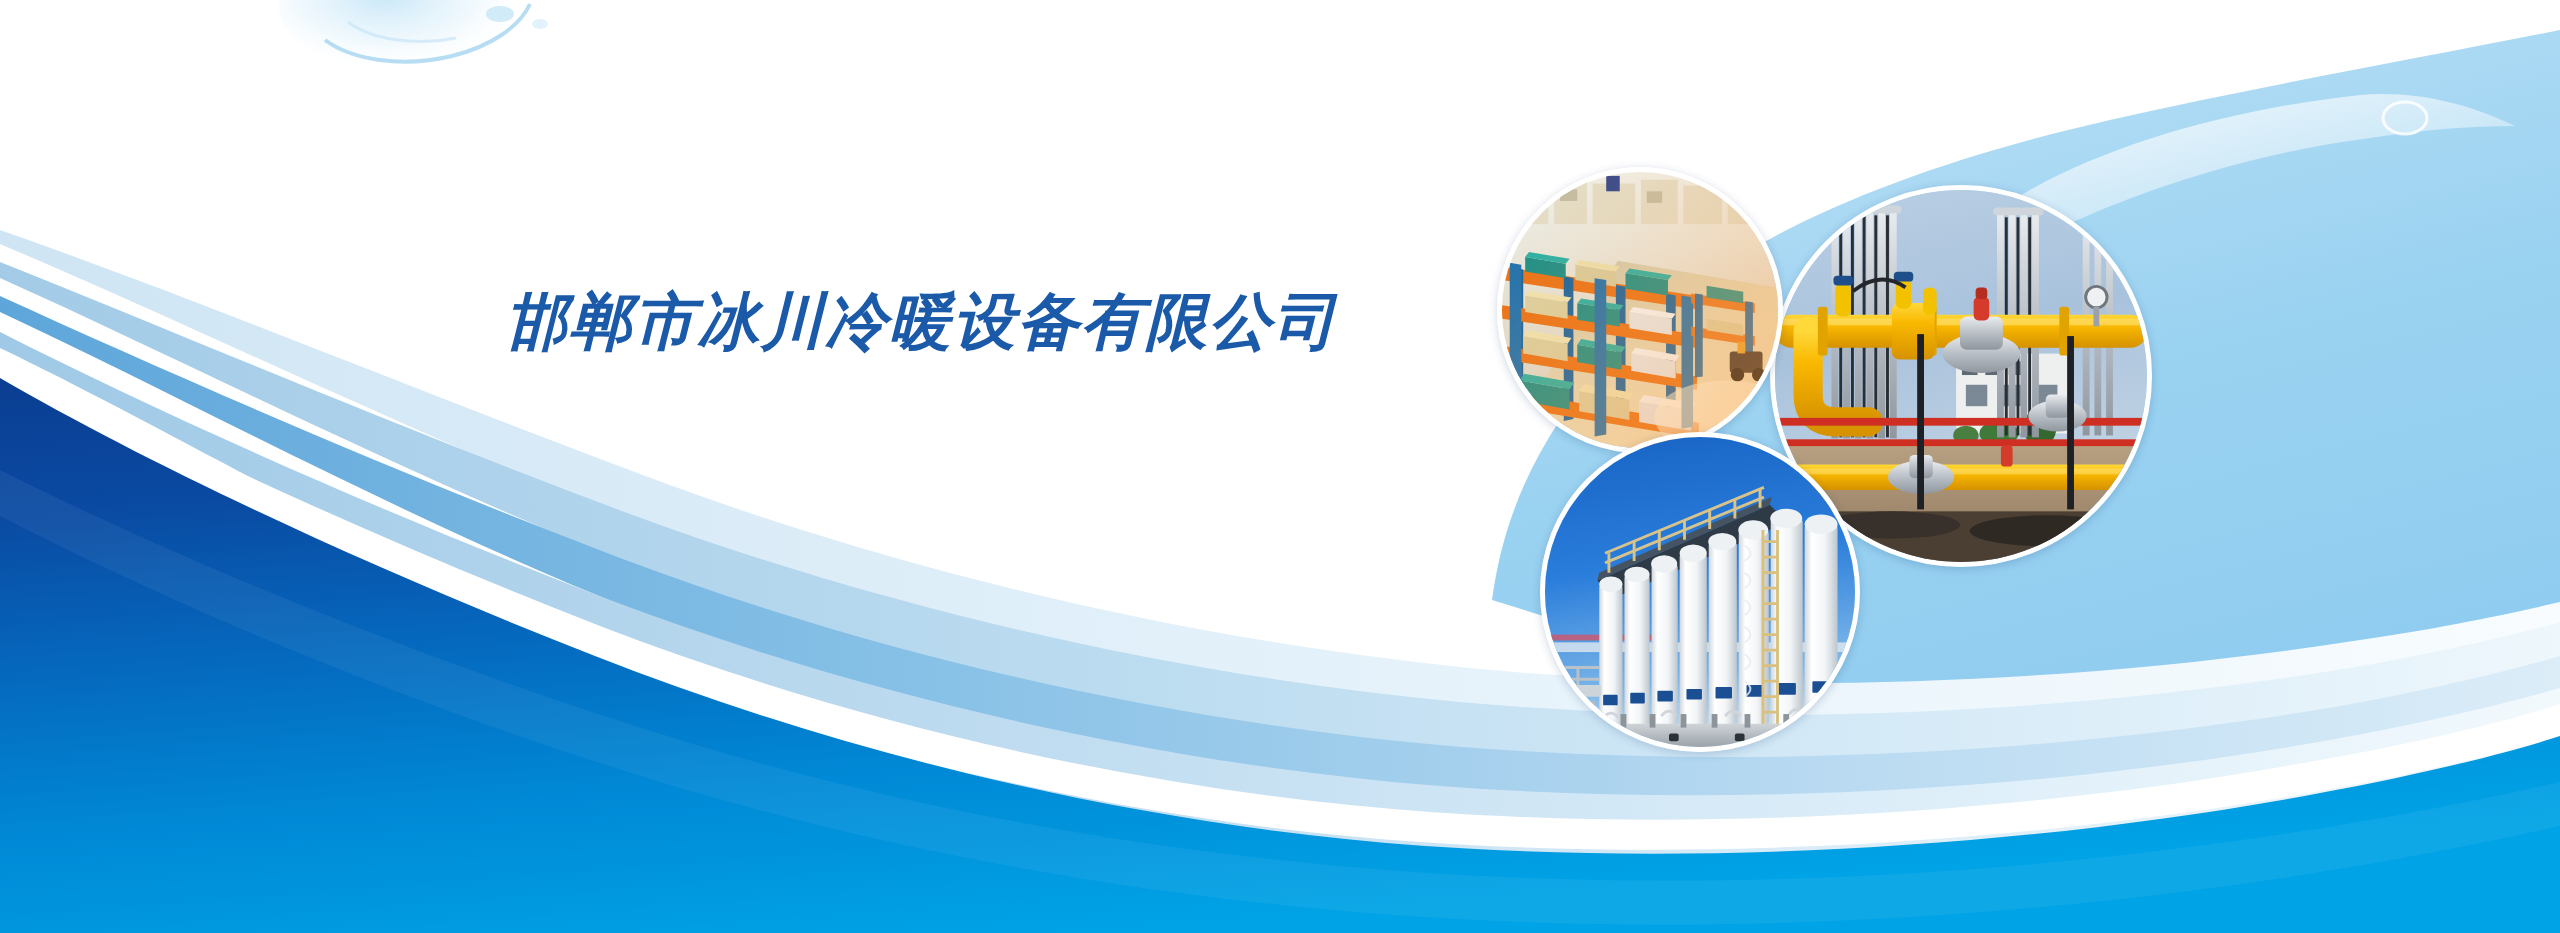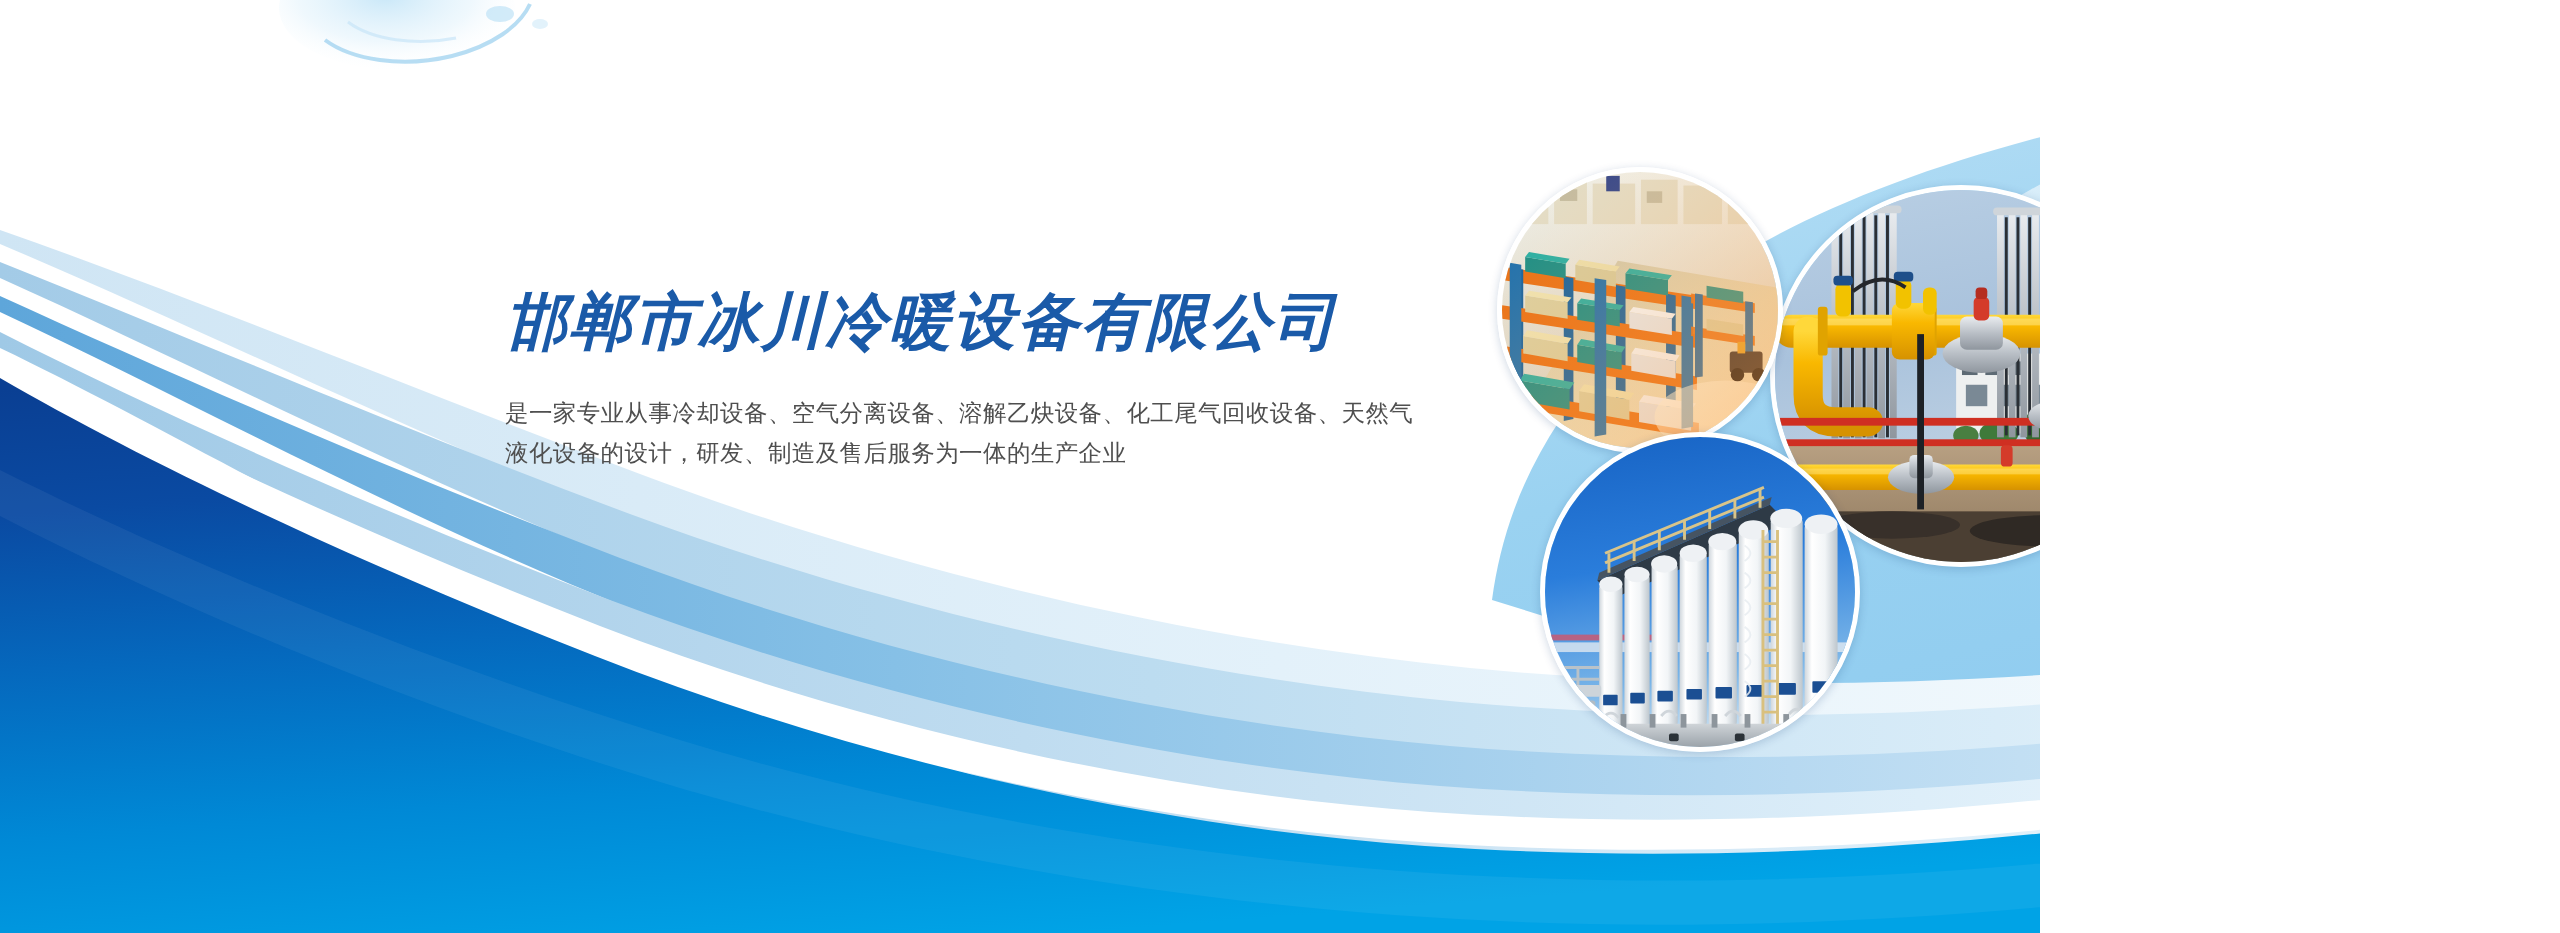--- a/index.html
+++ b/index.html
@@ -3,21 +3,21 @@
 <meta charset="utf-8">
 <title>邯郸市冰川冷暖设备有限公司</title>
 <style>
   * { margin:0; padding:0; box-sizing:border-box; }
   html,body { background:#ffffff; }
   body {
     font-family:"Liberation Sans","DejaVu Sans",sans-serif;
   }
   #banner {
     position:relative;
-    width:2040px;
+    width:2560px;
     height:933px;
     overflow:hidden;
     background:#ffffff;
   }
   #bg-svg {
     position:absolute;
     inset:0;
     width:2560px;
     height:933px;
     display:block;
@@ -618,19 +618,15 @@
         <rect x="62" y="306" width="10" height="8" rx="2"></rect>
         <rect x="128" y="306" width="10" height="8" rx="2"></rect>
         <rect x="196" y="306" width="10" height="8" rx="2"></rect>
         <rect x="262" y="306" width="10" height="8" rx="2"></rect>
       </g>
     </svg>
   </div>
 
   <div class="text-block">
     <div class="headline">邯郸市冰川冷暖设备有限公司</div>
-    <div class="subline-wrap">
-      <span class="subline">是一家专业从事冷却设备、空气分离设备、溶解乙炔设备、化工尾气回收设备、天然气</span>
-      <span class="subline">液化设备的设计，研发、制造及售后服务为一体的生产企业</span>
-    </div>
   </div>
 
 </div>
 
 </body></html>

